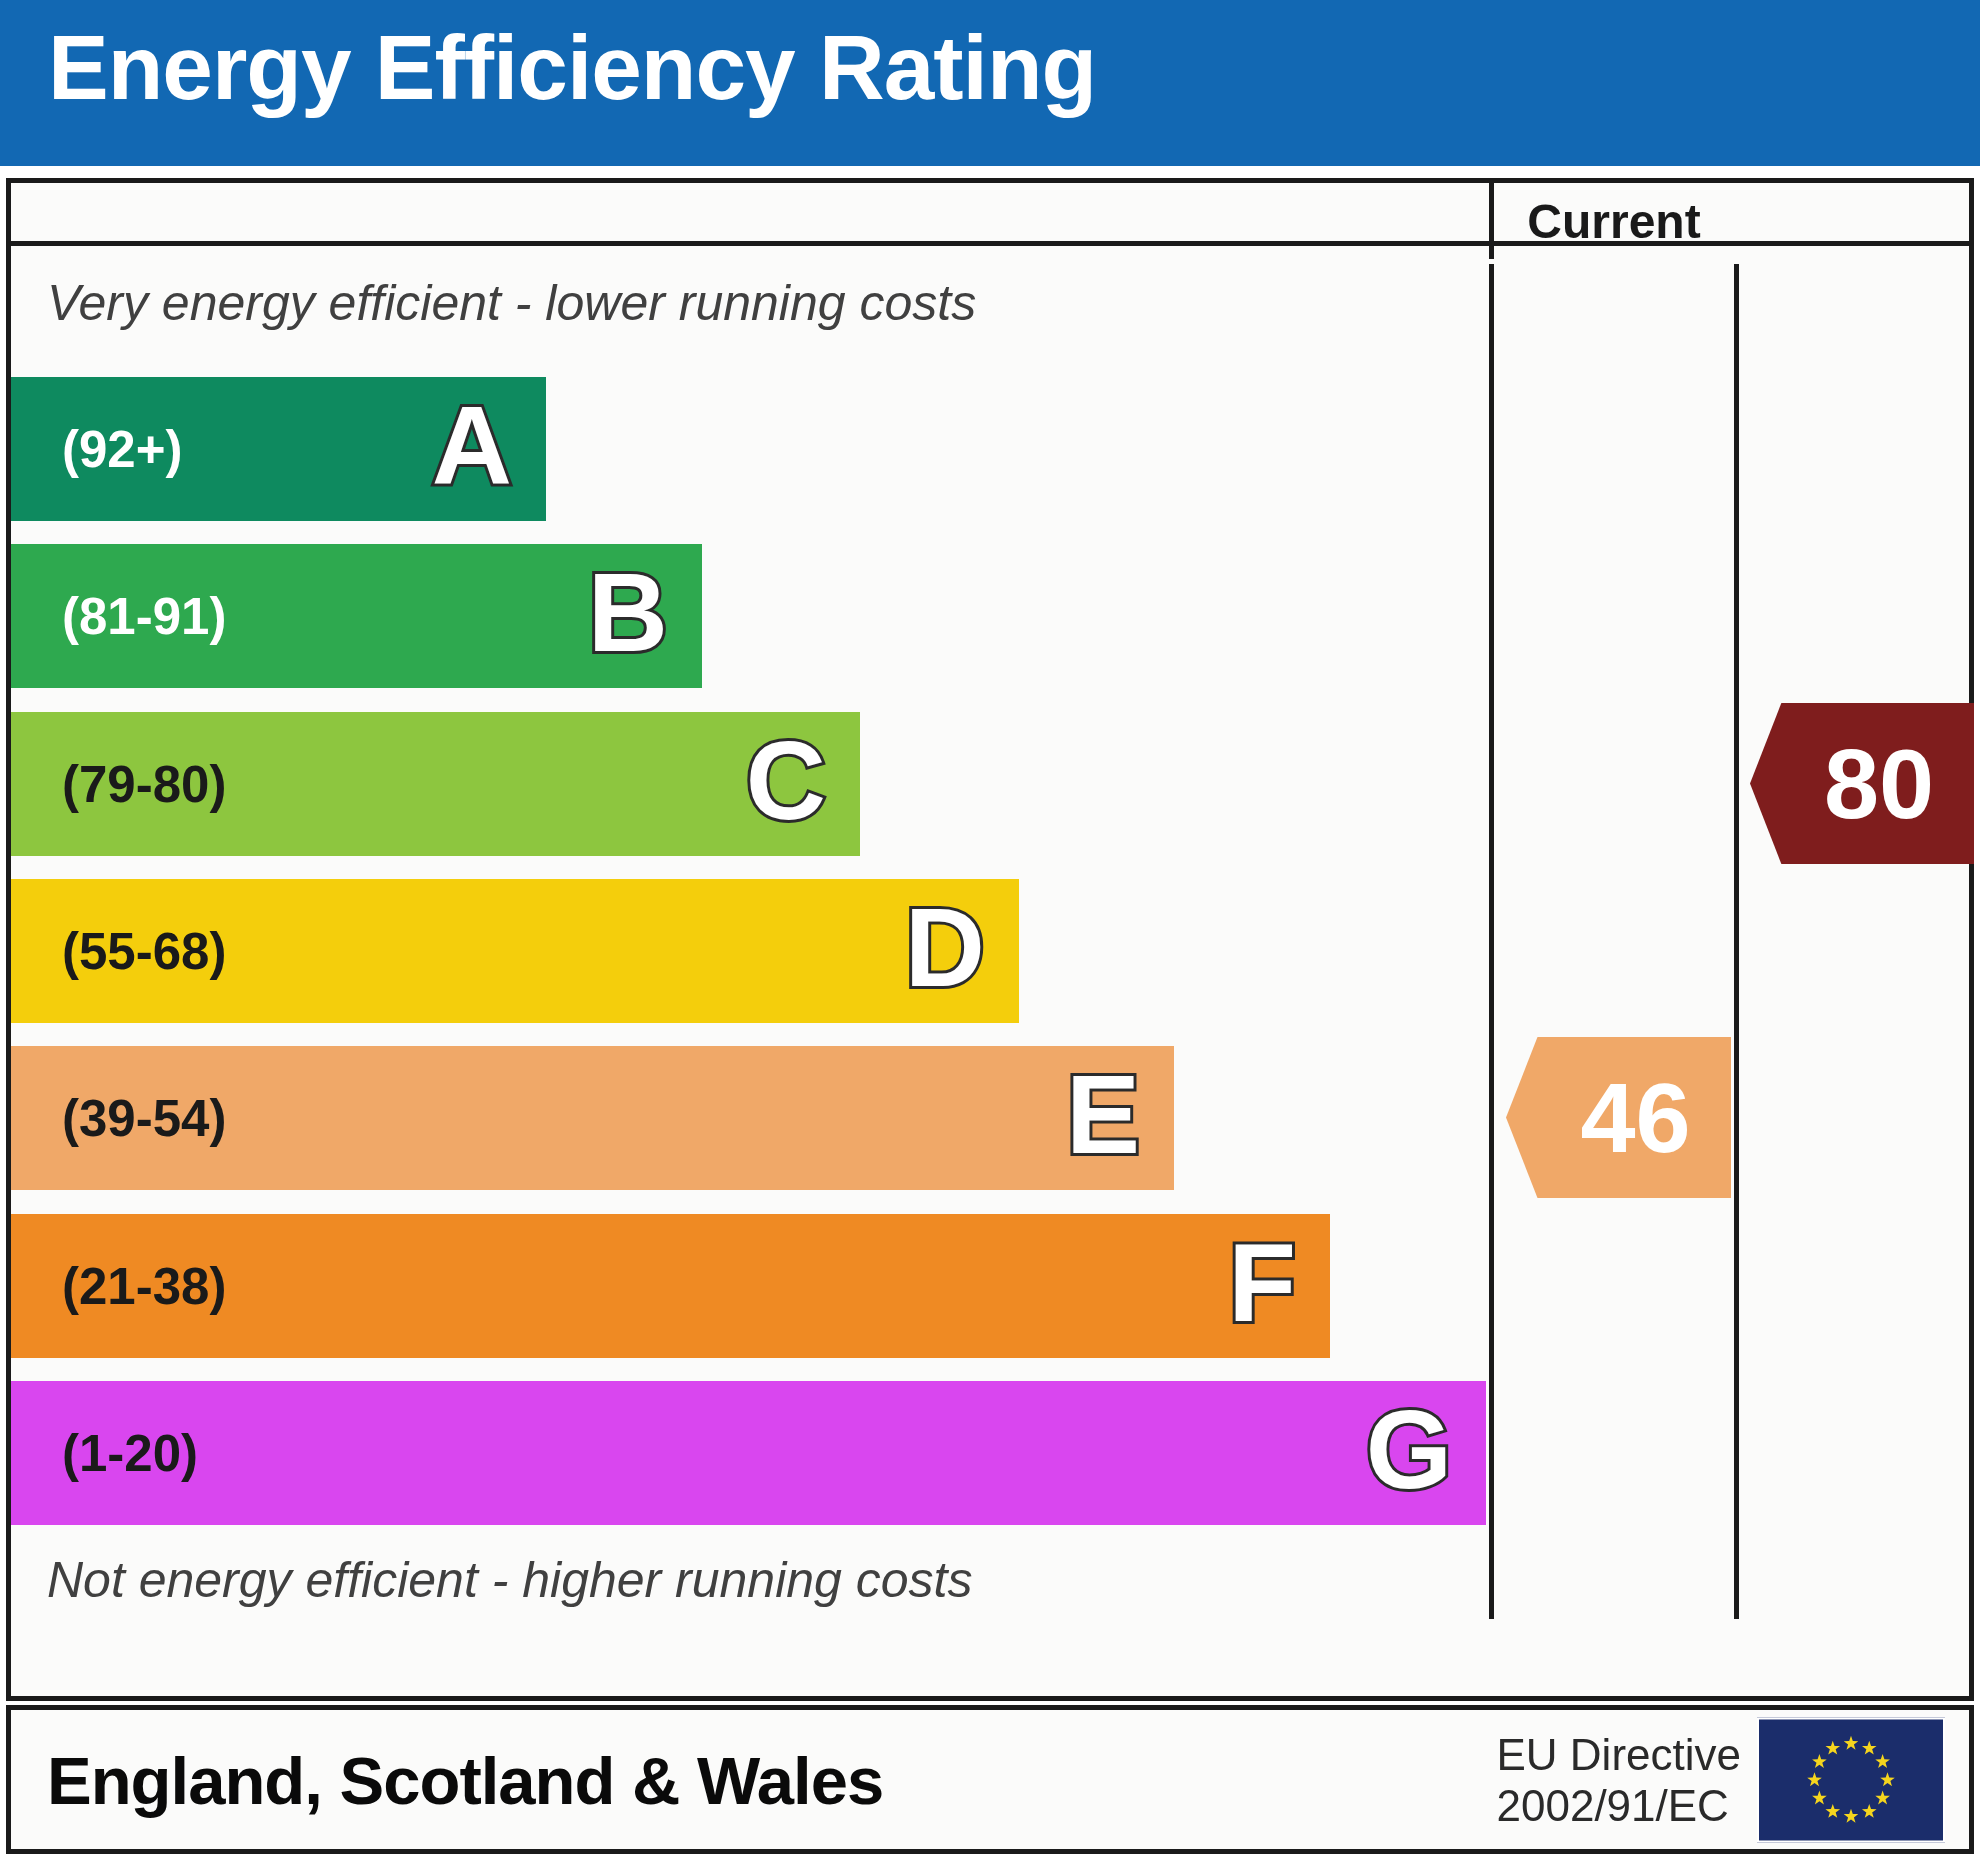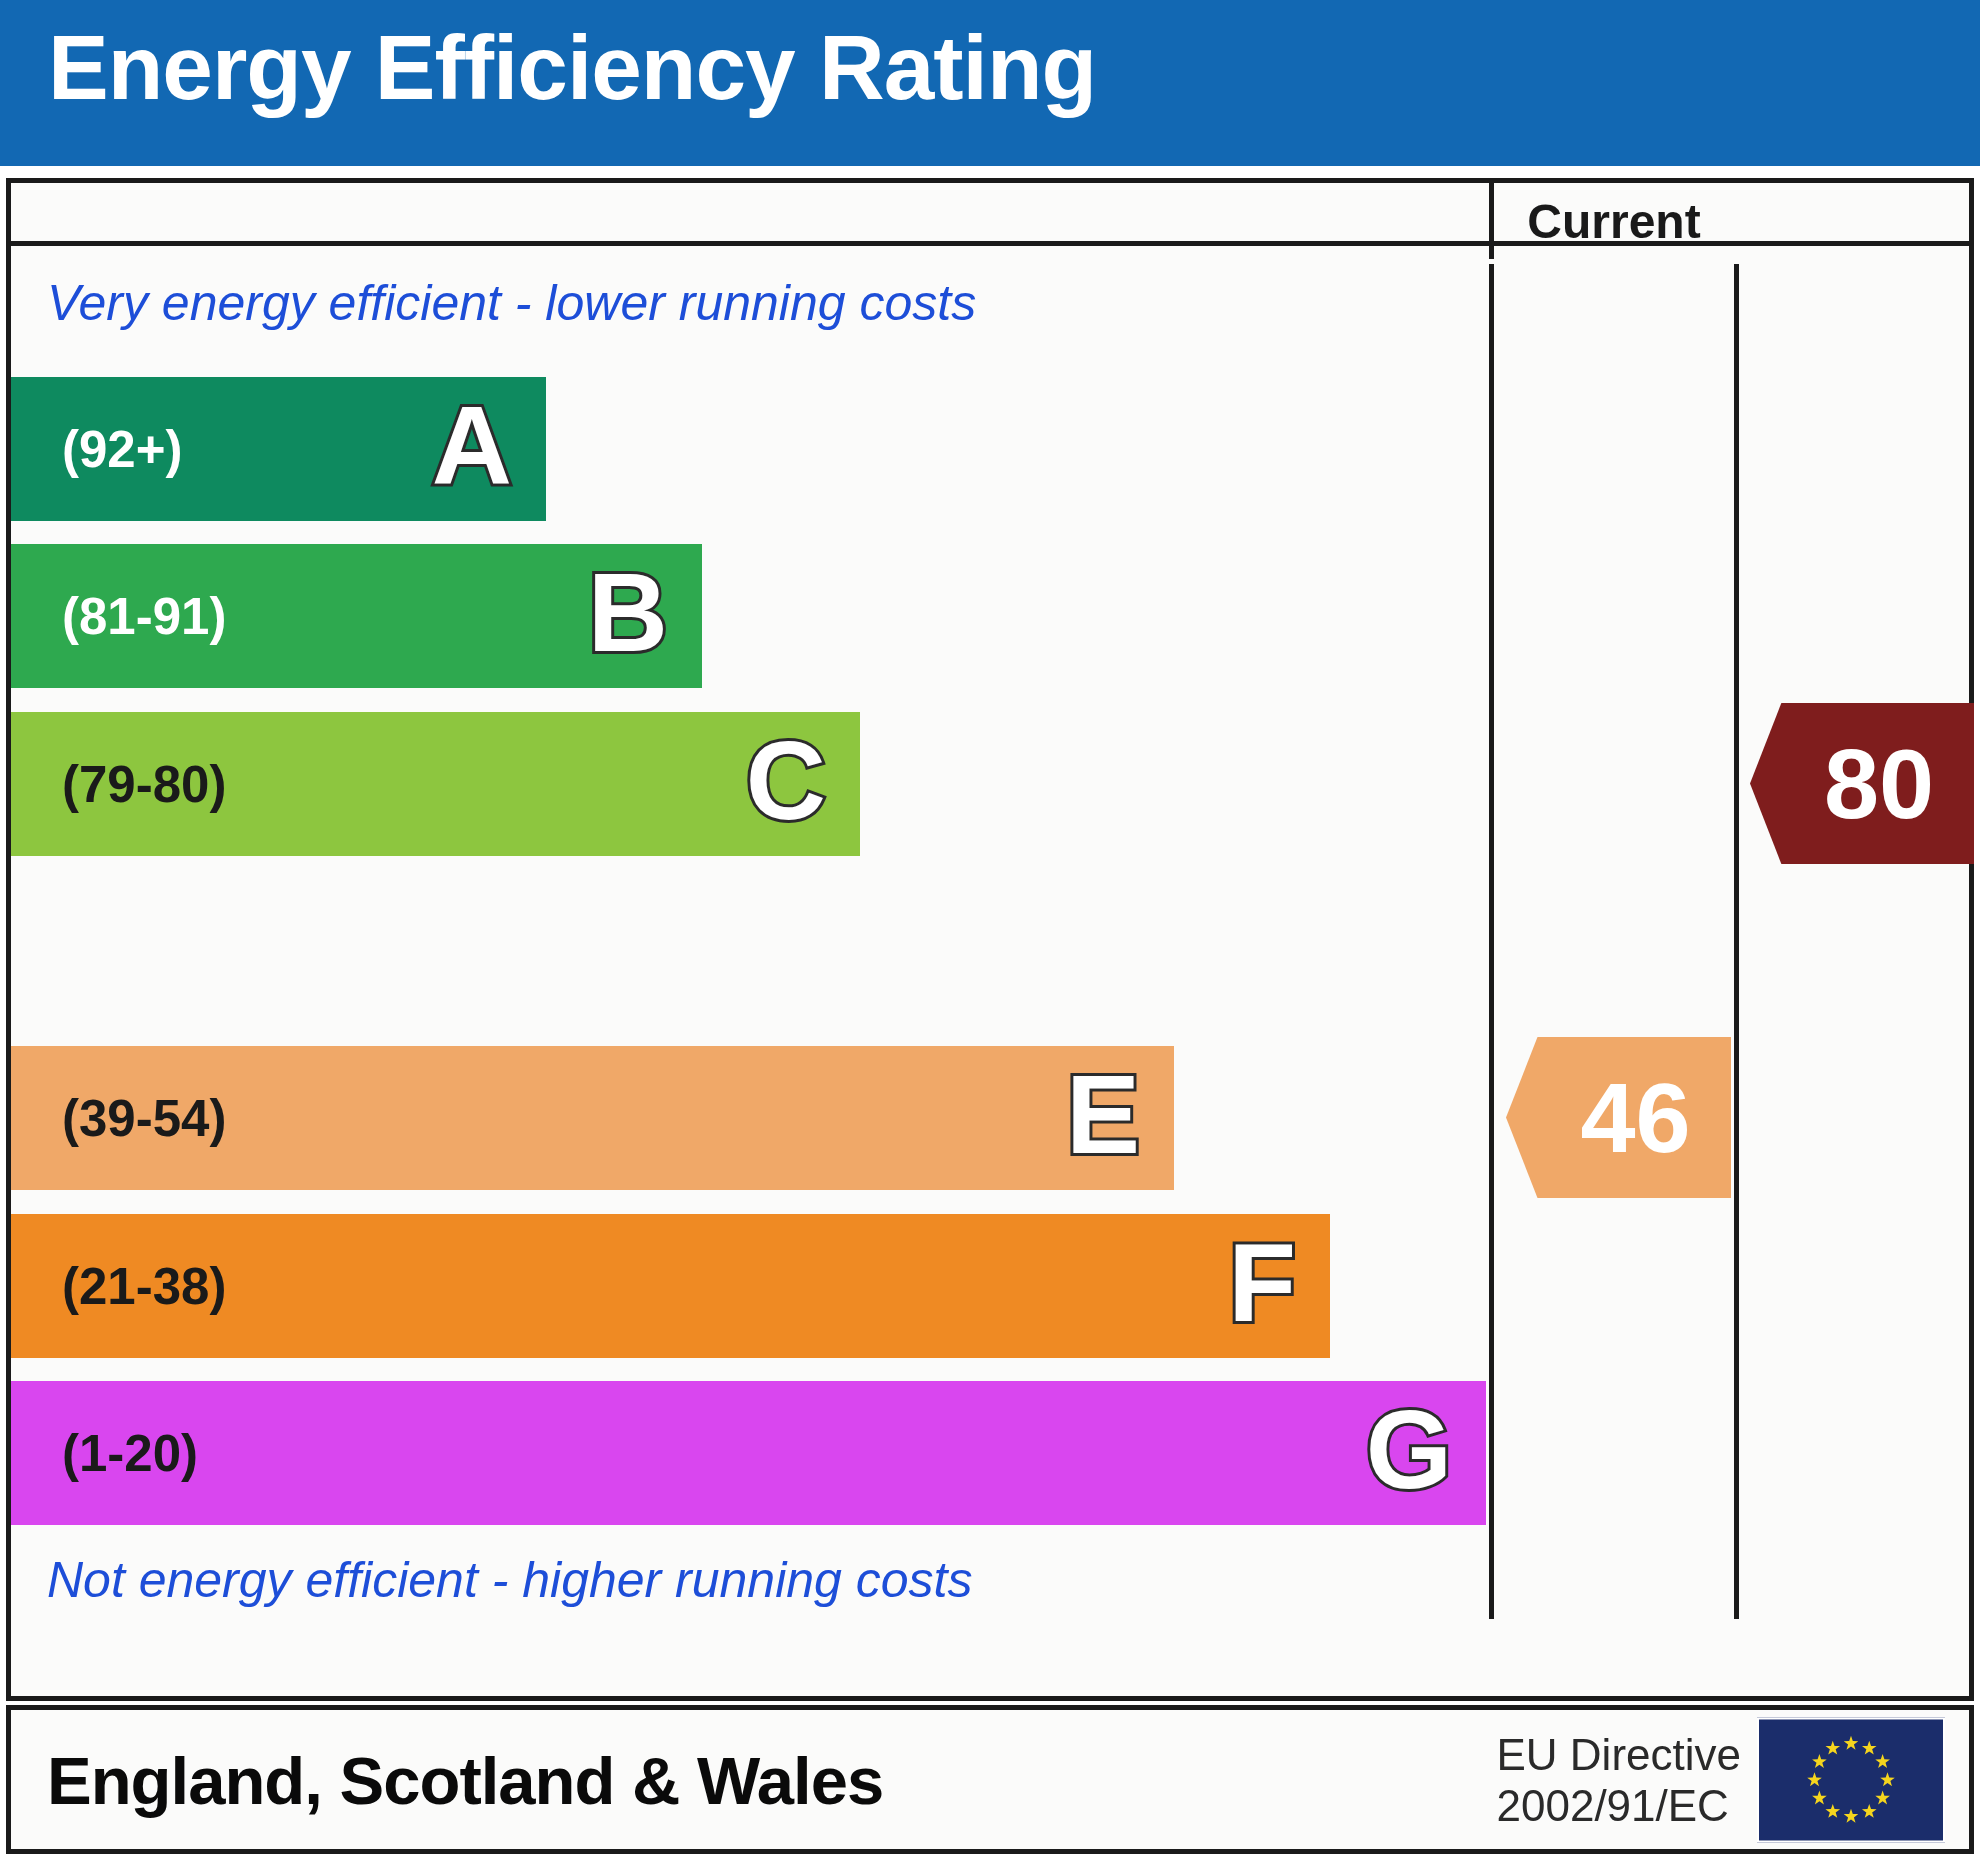--- a/index.html
+++ b/index.html
@@ -96,21 +96,21 @@
   }
   .vrule-1 { left: 1478px; }
   .vrule-2 { left: 1723px; }
 
   
   .caption {
     position: absolute;
     left: 36px;
     font-style: italic;
     font-size: 50px;
-    color: #1d4ed8;
+    color: #404040;
     white-space: nowrap;
   }
   .caption-top    { top: 91px; }
   .caption-bottom { top: 1368px; }
 
   
   .bars {
     position: absolute;
     left: 0;
     top: 194px;
@@ -234,20 +234,24 @@
           <div class="bar-range light">(92+)</div>
           <div class="bar-letter">A</div>
         </div>
         <div class="bar-row" style="top: 167px; height: 144px; width: 691px; background: rgb(46, 169, 79);">
           <div class="bar-range light">(81-91)</div>
           <div class="bar-letter">B</div>
         </div>
         <div class="bar-row" style="top: 335px; height: 144px; width: 849px; background: rgb(141, 198, 63);">
           <div class="bar-range">(79-80)</div>
           <div class="bar-letter">C</div>
+        </div>
+        <div class="bar-row" style="top: 502px; height: 144px; width: 1008px; background: rgb(244, 206, 12);">
+          <div class="bar-range">(55-68)</div>
+          <div class="bar-letter">D</div>
         </div>
         <div class="bar-row" style="top: 669px; height: 144px; width: 1163px; background: rgb(240, 168, 104);">
           <div class="bar-range">(39-54)</div>
           <div class="bar-letter">E</div>
         </div>
         <div class="bar-row" style="top: 837px; height: 144px; width: 1319px; background: rgb(239, 138, 35);">
           <div class="bar-range">(21-38)</div>
           <div class="bar-letter">F</div>
         </div>
         <div class="bar-row" style="top: 1004px; height: 144px; width: 1475px; background: #d946ef;">

